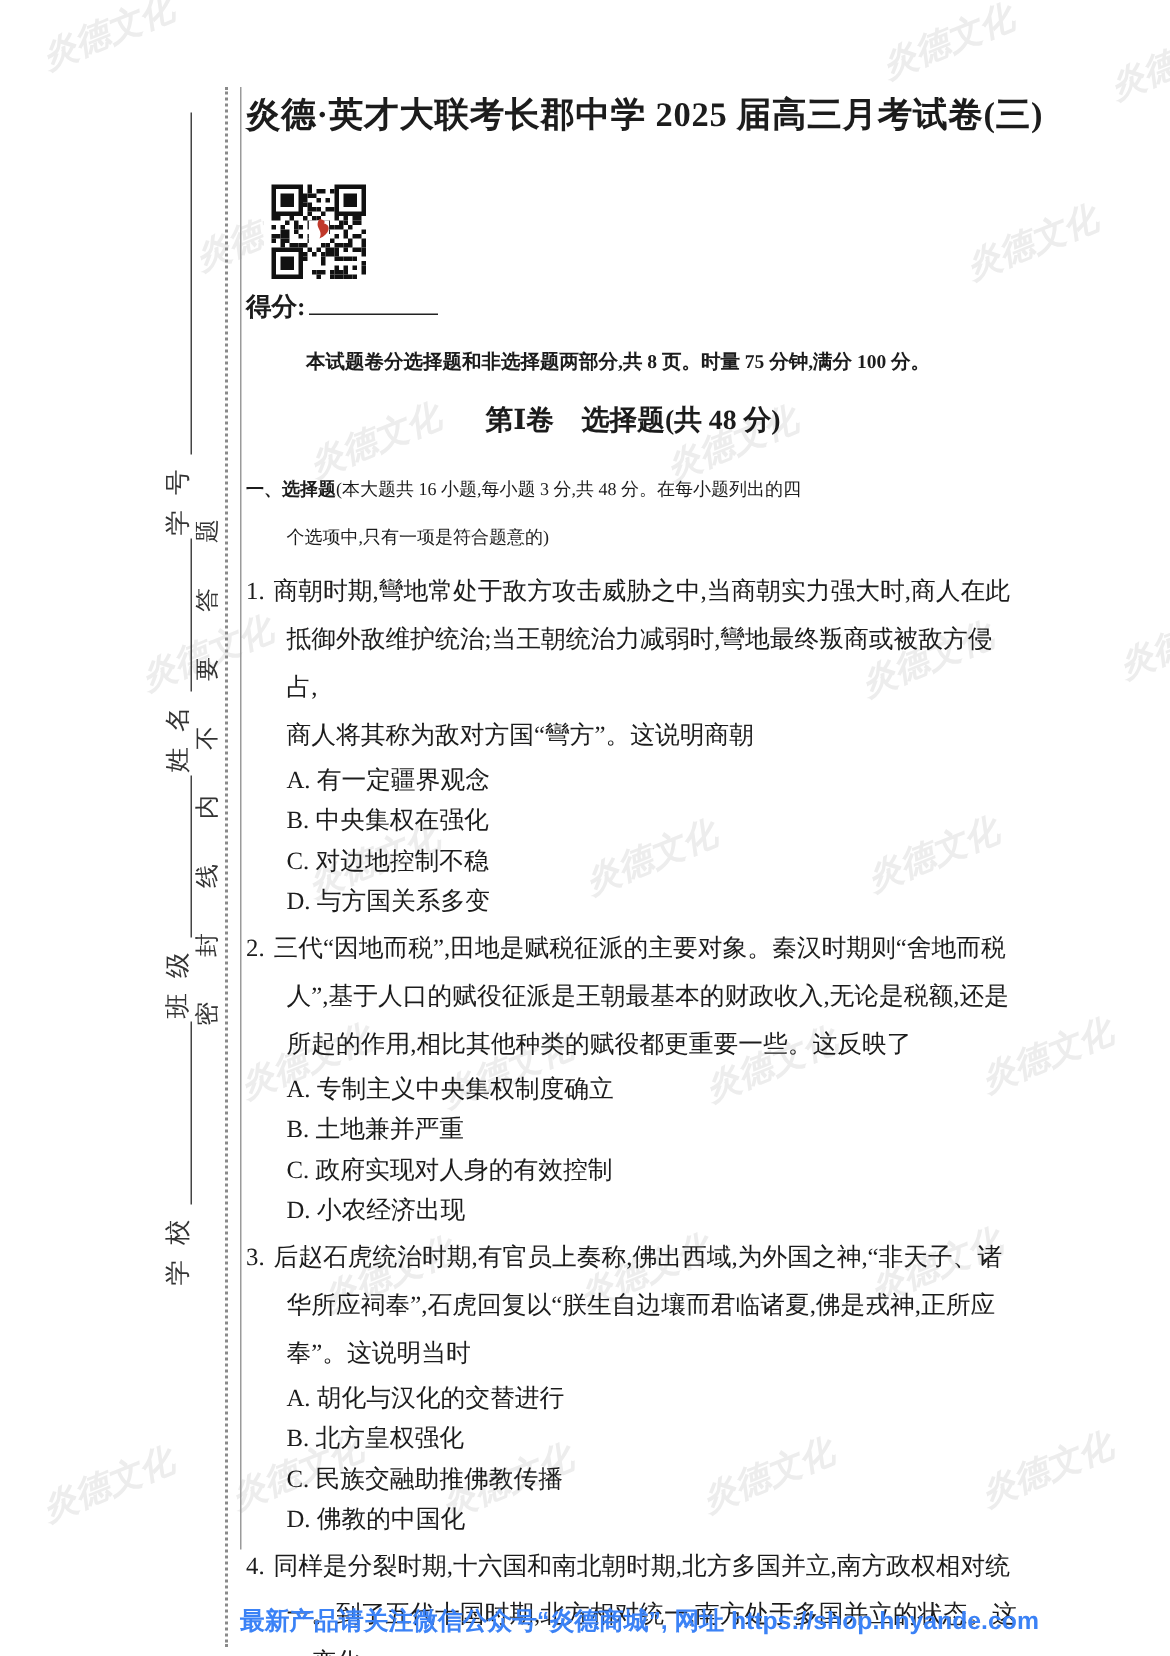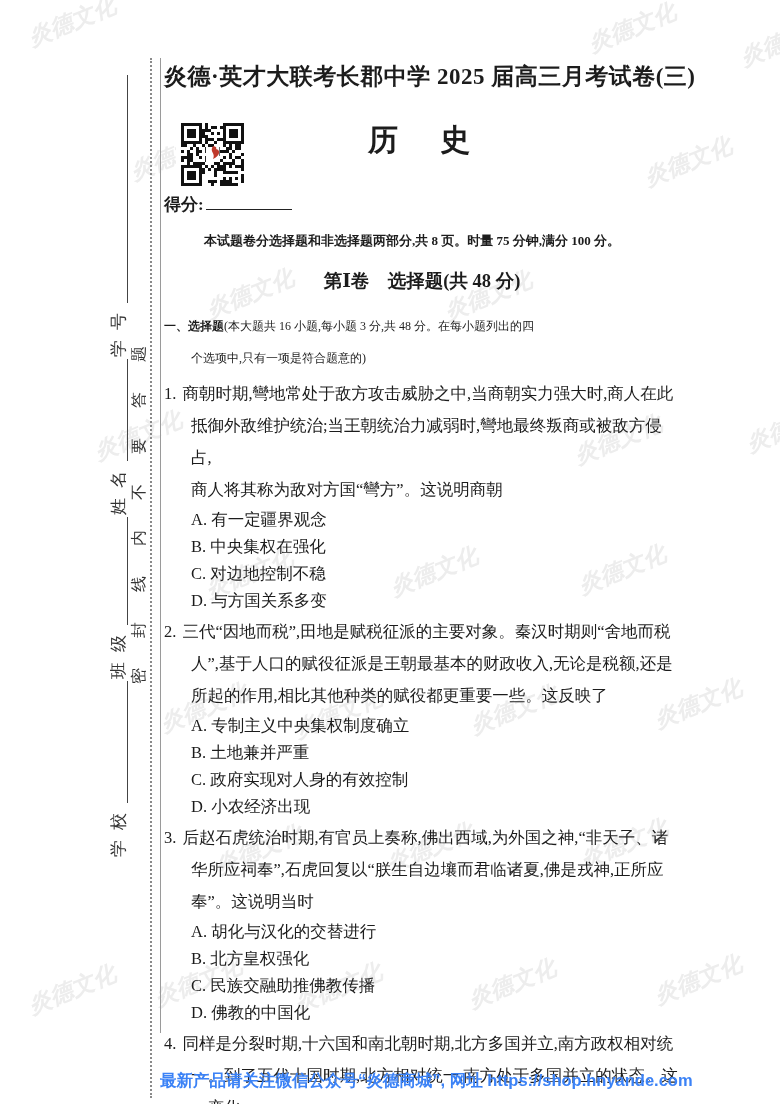--- a/index.html
+++ b/index.html
@@ -230,21 +230,20 @@
           <rect x="11" y="11" width="9" height="9" fill="#111"></rect>
           <rect x="47" y="5" width="21" height="21" fill="#111"></rect>
           <rect x="50" y="8" width="15" height="15" fill="#fff"></rect>
           <rect x="53" y="11" width="9" height="9" fill="#111"></rect>
           <rect x="5" y="47" width="21" height="21" fill="#111"></rect>
           <rect x="8" y="50" width="15" height="15" fill="#fff"></rect>
           <rect x="11" y="53" width="9" height="9" fill="#111"></rect>
           <rect x="29.900000000000002" y="29" width="13.5" height="15" fill="#fff"></rect>
           <path d="M37 28c-4 6 3 7 0 13c7-3 8-9 3-10c1.2-1.5 0-2.5-3-3z" fill="#c0392b"></path>
         </svg>
-      <div class="subject">历　史</div>
     </div>
 
     <p class="score"><span>得分:</span><span class="score-blank"></span></p>
 
     <p class="intro">本试题卷分选择题和非选择题两部分,共 8 页。时量 75 分钟,满分 100 分。</p>
 
     <h2 class="sec">第Ⅰ卷　选择题(共 48 分)</h2>
 
     <p class="instr"><b>一、选择题</b><span class="prewrap">(本大题共 16 小题,每小题 3 分,共 48 分。在每小题列出的四
 个选项中,只有一项是符合题意的)</span></p>

